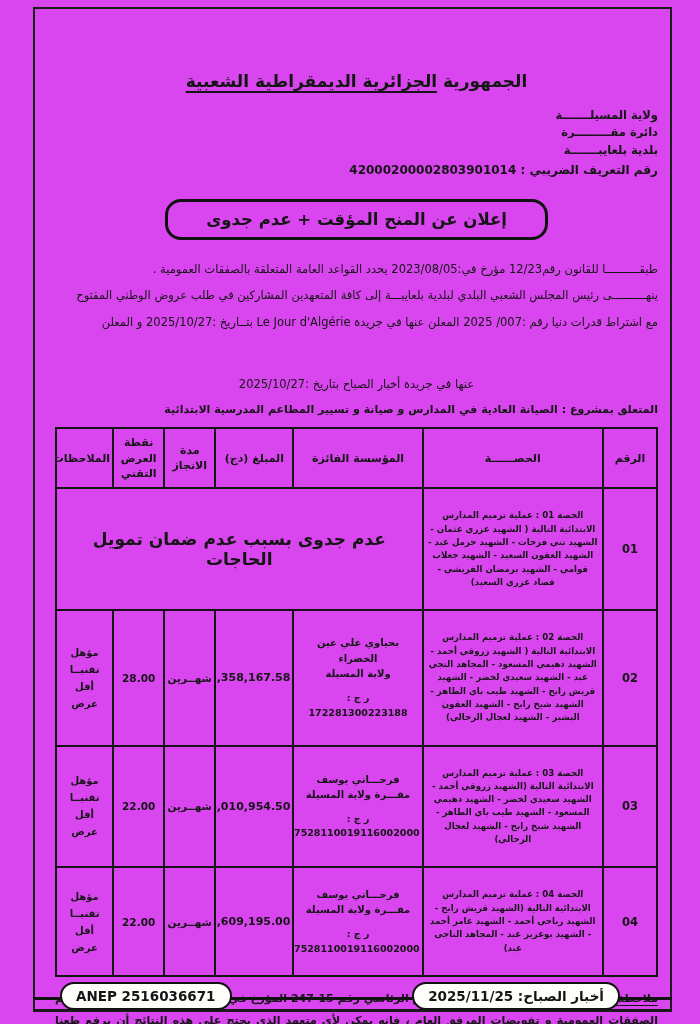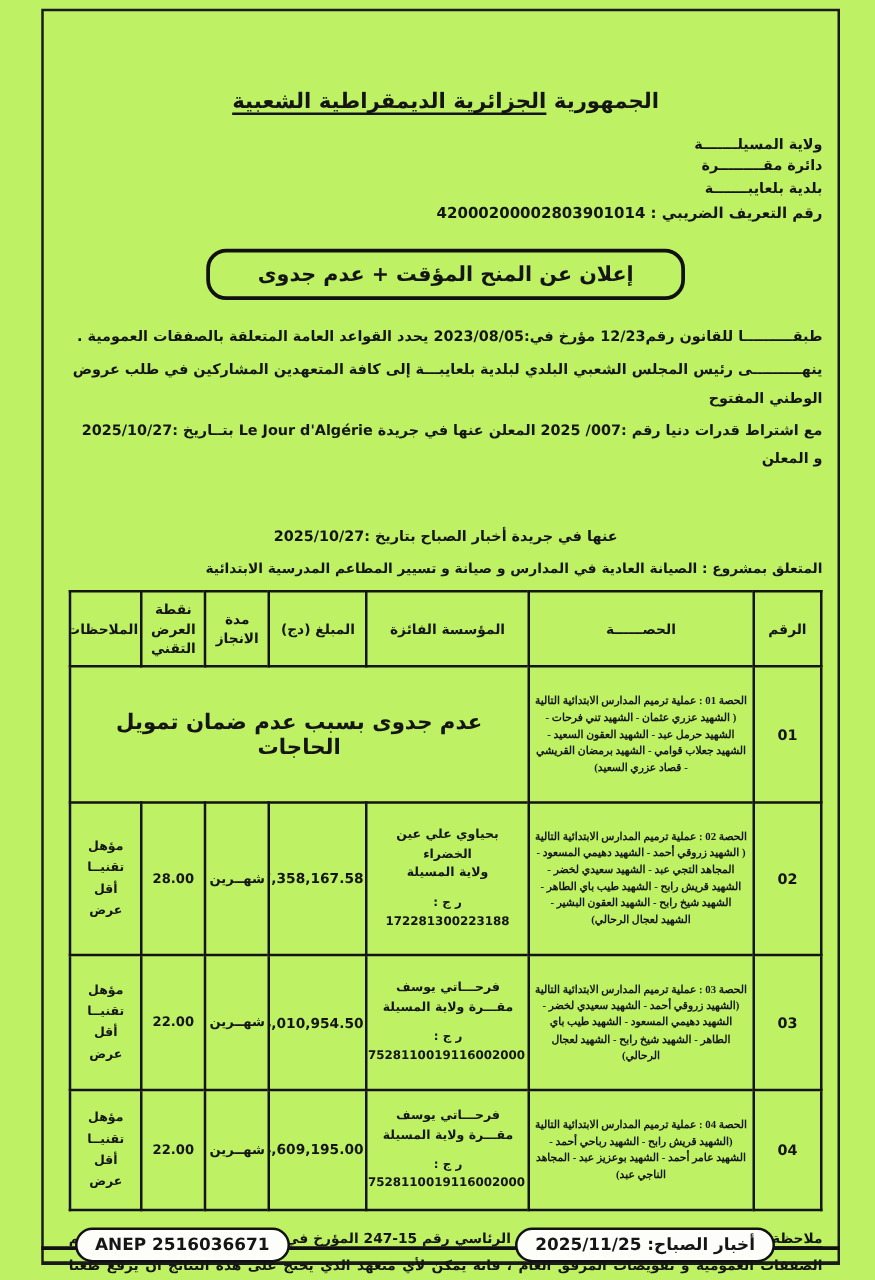--- a/index.html
+++ b/index.html
@@ -5,21 +5,21 @@
   * { box-sizing: border-box; margin: 0; padding: 0; }
   html, body { width: 700px; height: 1024px; }
   body {
     background: #ffffff;
     font-family: "DejaVu Sans", sans-serif;
     color: #151515;
   }
   .page {
     position: relative;
     width: 700px; height: 1024px;
-    background: #bef264;
+    background: #d946ef;
     overflow: hidden;
   }
   .frame {
     position: absolute;
     left: 33px; top: 7px;
     width: 639px; height: 1005px;
     border: 2px solid #1b1b1b;
     border-bottom-width: 3px;
     padding: 0 12px 0 20px;
   }
@@ -50,21 +50,21 @@
   }
   .title-box {
     width: fit-content;
     margin: 22px auto 0;
     border: 3px solid #111;
     border-radius: 16px;
     padding: 8px 38px;
     font-size: 16.5px;
     font-weight: bold;
   }
-  .para { font-weight: bold; font-size: 11.5px; line-height: 1.95; }
+  .para { font-weight: normal; font-size: 11.5px; line-height: 1.95; }
   .p-legal { margin-top: 18px; text-align: right; }
   .p-body  { margin-top: 4px;  text-align: right; }
   .p-center { text-align: center; margin-top: 40px; }
   .project {
     margin-top: 8px;
     font-weight: bold;
     font-size: 11px;
     text-align: right;
   }
   table {
@@ -81,21 +81,21 @@
     padding: 2px;
     overflow: hidden;
   }
   thead th { font-size: 11px; height: 60px; line-height: 1.4; }
   .c-num { width: 9%; } .c-lot { width: 30%; } .c-winner { width: 21.5%; }
   .c-amount { width: 13%; } .c-duration { width: 8.5%; }
   .c-score { width: 8.5%; } .c-notes { width: 9.5%; }
   tr.r1 { height: 100px; } tr.r2 { height: 110px; }
   tr.r3 { height: 106px; } tr.r4 { height: 90px; }
   td.num { font-size: 11.5px; }
-  td.lot { font-size: 8.6px; line-height: 1.55; padding: 20px 4px; font-family: Liberation Serif, serif; }
+  td.lot { font-size: 8.6px; line-height: 1.55; padding: 20px 4px; }
   td.noaward { font-size: 17px; margin-top: 36px; }
   td.winner { font-size: 10px; line-height: 1.55; }
   td.winner .rc { font-size: 9.5px; margin-top: 9px; }
   td.amount { font-size: 11px; }
   td.duration, td.score { font-size: 10.5px; }
   td.note { font-size: 10px; line-height: 1.7; padding: 2px 5px; }
   .footnote {
     margin-top: 11px;
     font-weight: bold;
     font-size: 11px;

